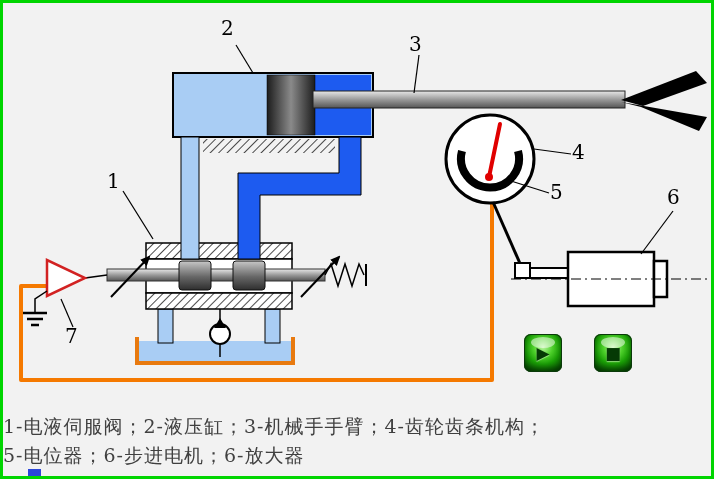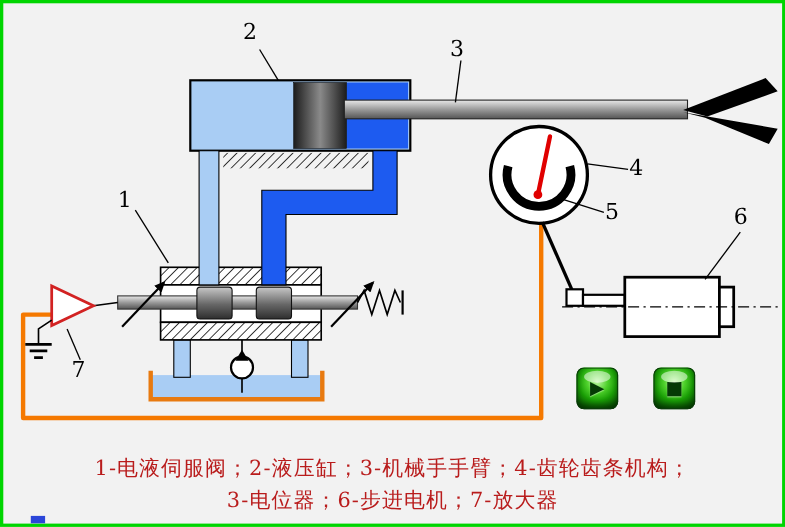--- a/index.html
+++ b/index.html
@@ -7,21 +7,21 @@
     position:relative;width:714px;height:479px;box-sizing:border-box;
     border:3px solid #00d500;background:#f2f2f2;overflow:hidden;
     font-family:"DejaVu Serif","Liberation Serif",serif;
   }
   .stage svg{position:absolute;left:0;top:0;}
   .num{
     position:absolute;font-size:20px;line-height:1;color:#000;
     font-family:"DejaVu Serif","Liberation Serif",serif;
   }
   .caption{
-    position:absolute;left:0;width:100%;text-align:center;color:#b91c1c;
+    position:absolute;left:0;width:100%;text-align:left;color:#404040;
     font-size:19px;line-height:1.2;letter-spacing:1px;
   }
   .cap1{top:412px;}
   .cap2{top:441px;}
   .ctrl-btn{
     position:absolute;width:38px;height:38px;border-radius:7px;cursor:pointer;
     background:radial-gradient(circle at 50% 35%, #baf5a0 0%, #4ed12b 30%, #1a9e06 55%, #0b5f03 80%, #063c02 100%);
     box-shadow:inset 0 0 0 1px #0a3a0a, inset 0 -4px 6px rgba(0,30,0,.55);
     display:flex;align-items:center;justify-content:center;
   }
@@ -174,21 +174,21 @@
 
   <span class="num" style="left:104px;top:168px;">1</span>
   <span class="num" style="left:218px;top:15px;">2</span>
   <span class="num" style="left:406px;top:31px;">3</span>
   <span class="num" style="left:569px;top:139px;">4</span>
   <span class="num" style="left:547px;top:179px;">5</span>
   <span class="num" style="left:664px;top:184px;">6</span>
   <span class="num" style="left:62px;top:323px;">7</span>
 
   <div class="caption cap1">1-电液伺服阀；2-液压缸；3-机械手手臂；4-齿轮齿条机构；</div>
-  <div class="caption cap2">3-电位器；6-步进电机；7-放大器</div>
+  <div class="caption cap2">5-电位器；6-步进电机；6-放大器</div>
 
   <div class="ctrl-btn btn-play">
     <span class="glyph">▶</span>
   </div>
   <div class="ctrl-btn btn-stop">
     <span class="glyph">■</span>
   </div>
 
   <div class="corner-mark"></div>
 </div>

